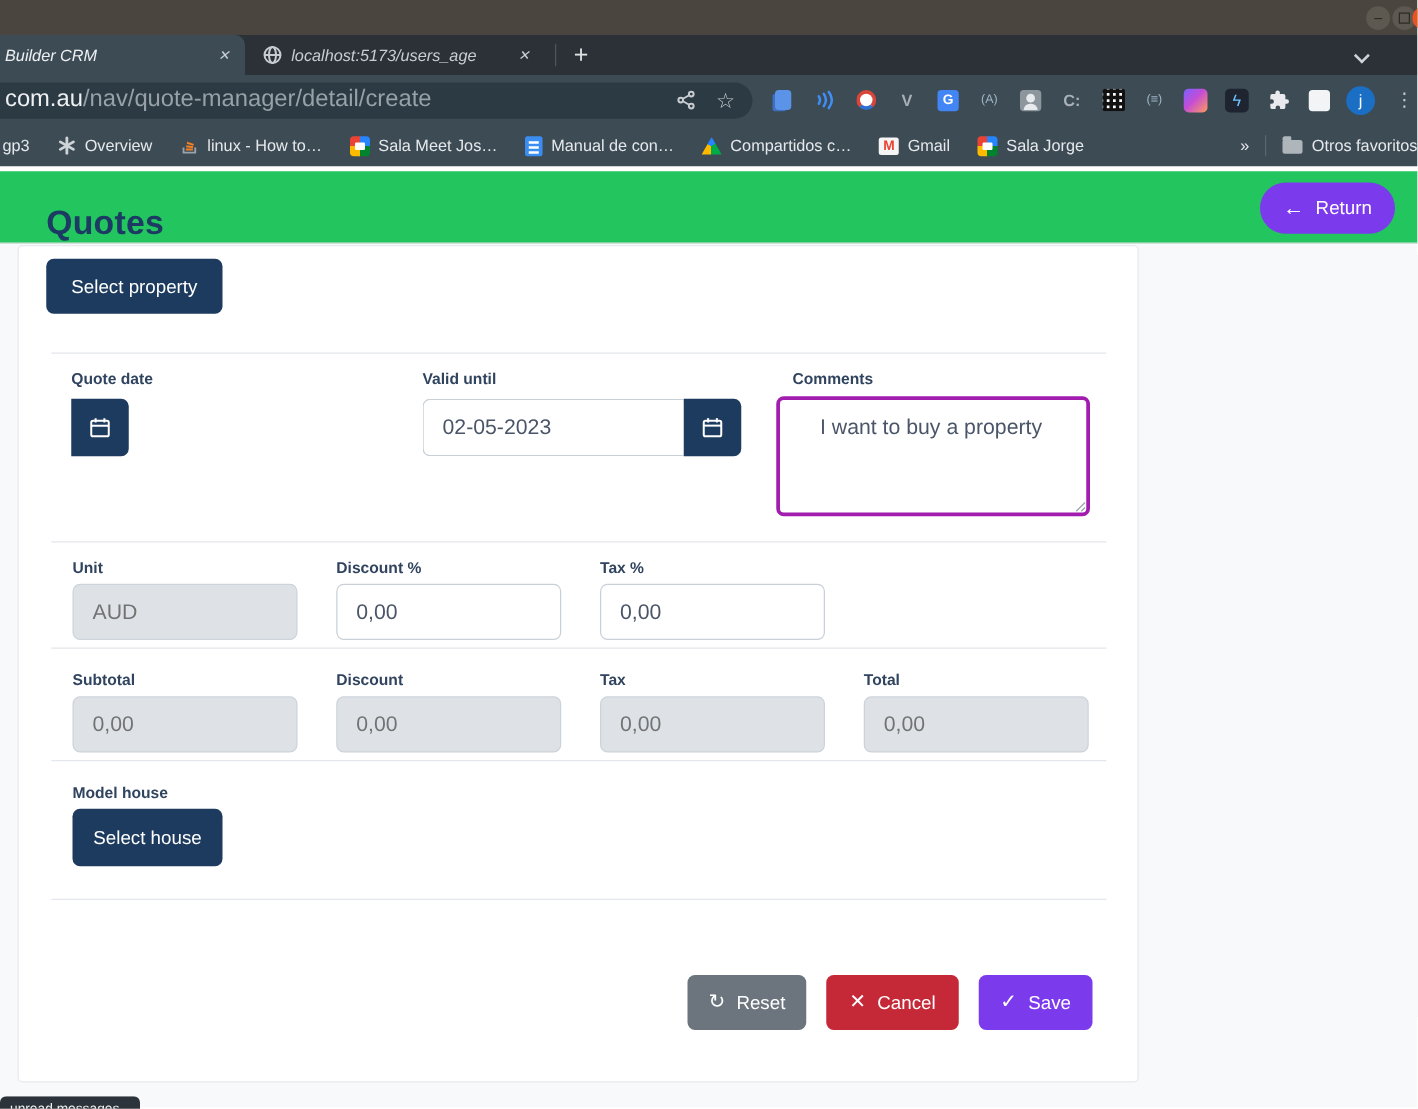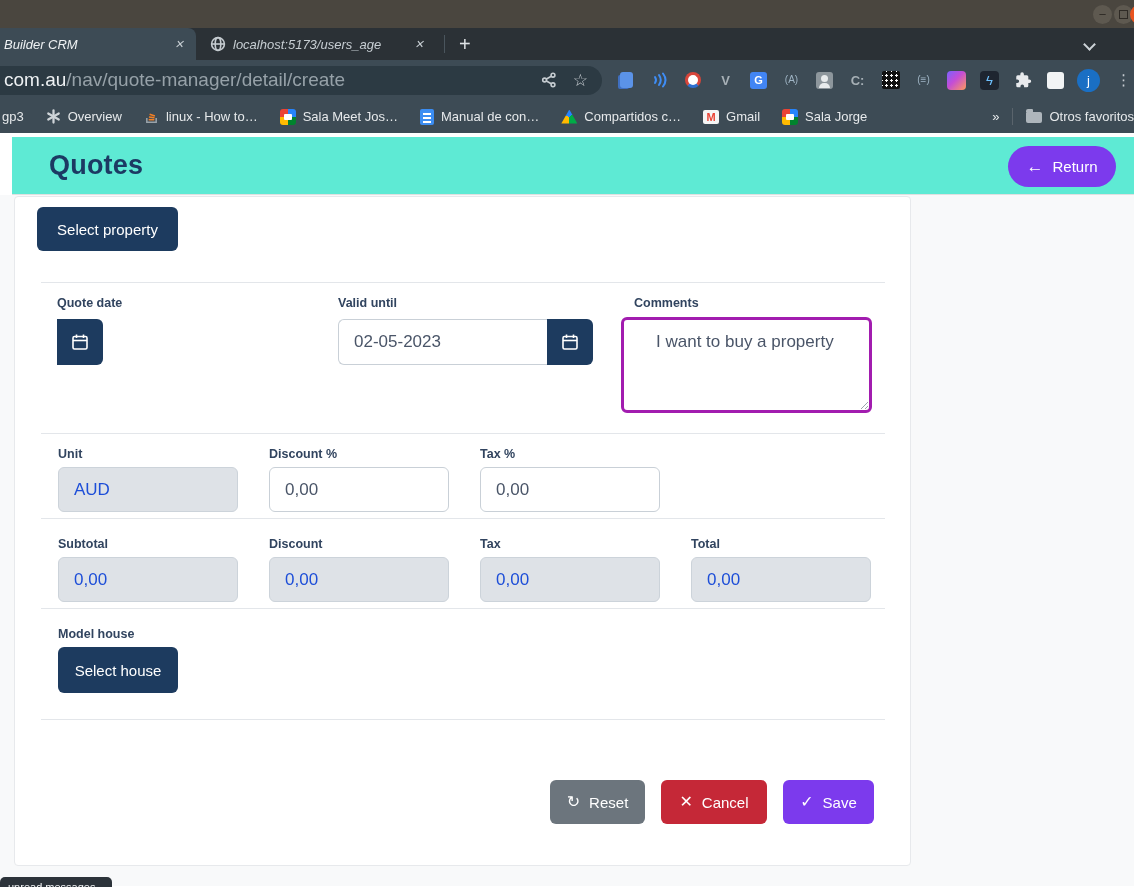--- a/index.html
+++ b/index.html
@@ -84,22 +84,22 @@
   .ico-drive { width:16px; height:14px; clip-path:polygon(50% 0, 100% 100%, 0 100%);
                background:conic-gradient(from 180deg, #ffba00 0 33%, #2684fc 0 66%, #00ac47 0 100%); }
   .ico-gmail { width:16px; height:14px; background:#f5f5f5; border-radius:2px; color:#ea4335;
                font-size:11px; font-weight:bold; display:flex; align-items:center; justify-content:center; }
   .ico-folder { width:16px; height:11px; background:#aeb6bc; border-radius:1px 2px 2px 2px; position:relative; margin-top:2px; }
   .ico-folder::before { content:""; position:absolute; left:0; top:-3px; width:7px; height:3px;
                         background:#aeb6bc; border-radius:2px 1px 0 0; }
 
   
   .page { height:754px; background:#fff; }
-  .page-header { margin-top:4px; height:58px; background:#5eead4; border-bottom:1px solid #e0e0e0;
-                 position:relative; display:flex; align-items:center;margin-left:12px; }
+  .page-header { margin-top:4px; height:58px; background:#22c55e; border-bottom:1px solid #e0e0e0;
+                 position:relative; display:flex; align-items:flex-end; }
   .page-title { margin-left:37px; font-size:27px; font-weight:800; color:#1c3a63; letter-spacing:0.2px; }
   .return-btn { position:absolute; right:18px; top:9px; width:108px; height:41px; border-radius:21px;
                 background:#7c3aed; border:none; color:#fff; font-size:15px; font-family:inherit;
                 display:flex; align-items:center; justify-content:center; gap:9px; }
   .return-arrow { font-size:17px; }
 
   .page-body { height:691px; background:#f8f9fa; position:relative; }
   .card { position:absolute; left:14px; top:1px; width:897px; height:670px; background:#fff;
           border:1px solid #e7e9ec; border-radius:4px; }
 
@@ -108,21 +108,21 @@
   .btn-sel-property { left:22px; top:10px; width:141px; height:44px; }
   .btn-sel-quote { left:319px; top:10px; width:115px; height:44px; }
   .btn-sel-house { left:43px; top:450px; width:120px; height:46px; }
 
   .divider { position:absolute; left:26px; right:25px; height:1px; background:#e3e6ea; }
   .d1{top:85px}.d2{top:236px}.d3{top:321px}.d4{top:411px}.d5{top:522px}
 
   .f-label { position:absolute; font-size:12.5px; font-weight:bold; color:#31445f; }
   .txt-input { border:1px solid #c9d0d7; border-radius:6px; font-size:17px; color:#4a5568;
                padding:0 15px; font-family:inherit; background:#fff; outline:none; }
-  .txt-input:disabled, .txt-disabled { background:#dee2e7; border-color:#ccd3da; color:#1d4ed8; }
+  .txt-input:disabled, .txt-disabled { background:#dee2e7; border-color:#ccd3da; color:#737373; }
 
   .date-group { position:absolute; top:122px; width:255px; height:46px; display:flex; }
   .date-group input { flex:1; min-width:0; border-radius:6px 0 0 6px; border-right:none; }
   .cal-btn { width:46px; height:46px; background:#1d3b5f; border:none; border-radius:0 6px 6px 0;
              display:flex; align-items:center; justify-content:center; }
 
   .comments-wrap { position:absolute; left:606px; top:120px; width:251px; height:96px; }
   .comments-wrap textarea { width:100%; height:100%; border:3px solid #a21caf; border-radius:6px;
                font-size:17px; color:#4a5568; padding:12px 32px; font-family:inherit; resize:none; outline:none; }
   .grip { position:absolute; right:3px; bottom:3px; }

